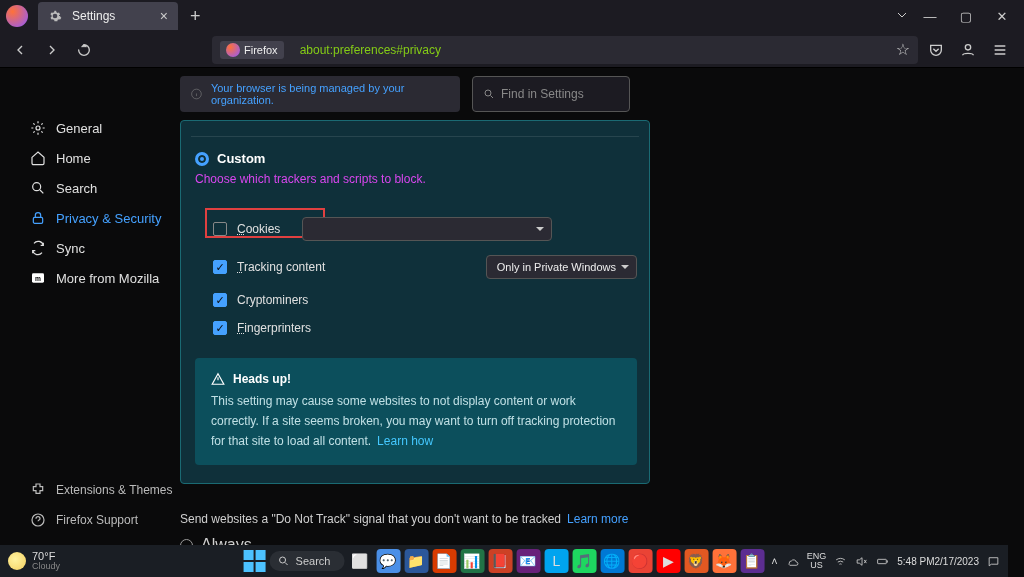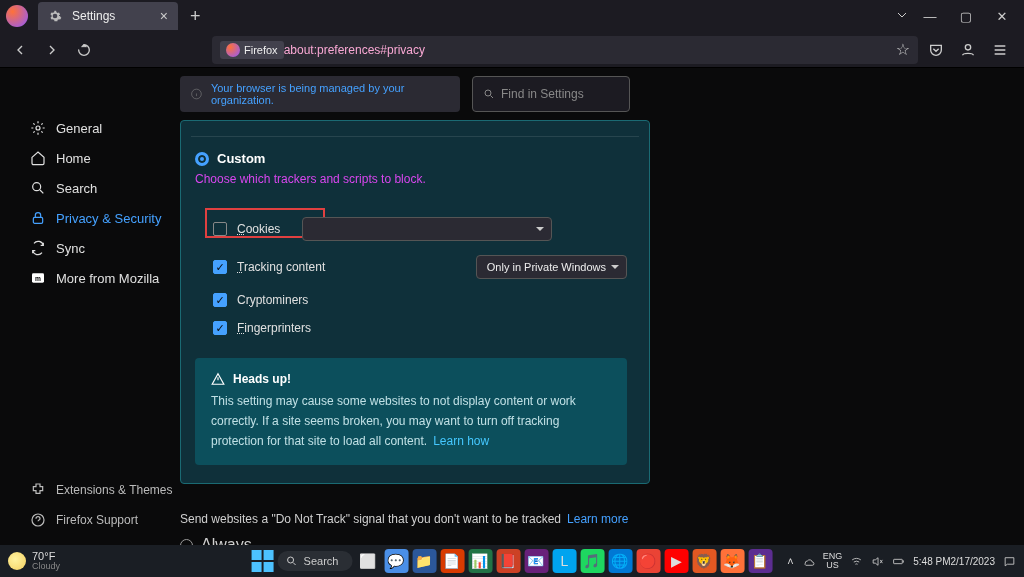--- a/index.html
+++ b/index.html
@@ -15,25 +15,25 @@
 .tab-close { color:#ccc; font-size:14px; }
 .newtab { color:#ccc; font-size:18px; margin-left:12px; }
 .win-controls { margin-left:auto; display:flex; align-items:center; gap:8px; padding-right:8px; color:#ccc; }
 .chev-down svg { width:12px; height:12px; stroke:#ccc; fill:none; }
 .wc { width:28px; text-align:center; font-size:13px; }
 
 
 .navbar { height:36px; background:#1c1b22; display:flex; align-items:center; padding:0 6px; gap:4px; border-bottom:1px solid #000; }
 .nav-btn { width:28px; height:28px; display:flex; align-items:center; justify-content:center; color:#ccc; }
 .nav-btn svg { width:16px; height:16px; stroke:#ccc; fill:none; stroke-width:2; }
-.urlbar { flex:1; max-width:720px; margin-left:110px; background:#2b2a33; height:28px; border-radius:4px; display:flex; align-items:center; padding:0 8px; gap:0; }
+.urlbar { flex:1; max-width:720px; margin-left:110px; background:#2b2a33; height:28px; border-radius:4px; display:flex; align-items:center; padding:0 8px; gap:16px; }
 .url-ident { display:flex; align-items:center; gap:4px; background:#42414d; padding:2px 6px; border-radius:3px; }
 .url-ident .ff-small { width:14px; height:14px; border-radius:50%; background:radial-gradient(circle at 30% 30%,#ff7139,#9059ff); }
 .url-ident span { font-size:11px; color:#eee; }
-.url-text { font-size:12px; color:#f9a8d4; flex:1; }
+.url-text { font-size:12px; color:#84cc16; flex:1; }
 .star { margin-left:auto; color:#ccc; }
 .nav-right { margin-left:auto; display:flex; gap:4px; padding-right:4px; }
 
 
 .content { position:absolute; left:0; top:68px; right:0; bottom:32px; display:flex; }
 .sidebar { width:180px; padding-top:45px; }
 .side-item { display:flex; align-items:center; gap:10px; padding:7px 0 7px 30px; font-size:13px; color:#e0e0e0; }
 .side-item.active { color:#45a1ff;align-items:flex-end; }
 .side-item svg { width:16px; height:16px; stroke:currentColor; fill:none; stroke-width:1.8; }
 .side-item.mozilla svg { fill:#fff; stroke:none; }
@@ -42,21 +42,21 @@
 
 .main { flex:1; padding:0 20px 0 0; overflow:hidden; }
 .top-controls { display:flex; gap:12px; margin:8px 0 8px 0; }
 .managed-bar { flex:1; max-width:280px; background:#2b2a33; border-radius:4px; padding:6px 10px; display:flex; align-items:center; gap:8px; font-size:11px; color:#45a1ff; }
 .managed-bar svg { width:14px; height:14px; stroke:#888; fill:none; }
 .search-settings { width:158px; background:#1c1b22; border:1px solid #555; border-radius:4px; padding:5px 10px; display:flex; align-items:center; gap:6px; font-size:12px; color:#888; }
 .search-settings svg { width:12px; height:12px; stroke:#888; fill:none; stroke-width:2; }
 
 .panel-wrap { border:1px solid #1a6a73; border-radius:4px; padding:0; width:470px; margin-top:4px; background:#0f303a; }
 .truncated { height:10px; border-bottom:1px solid rgba(255,255,255,0.1); margin:6px 10px 0; }
-.custom-panel { padding:14px 22px 14px 14px; }
+.custom-panel { padding:14px 12px 14px 14px; }
 .radio-row { display:flex; align-items:center; gap:8px; }
 .radio { width:14px; height:14px; border-radius:50%; border:3px solid #45a1ff; background:#45a1ff; box-shadow:inset 0 0 0 2px #0f303a; }
 .radio-label { font-size:13px; font-weight:600; color:#fff; }
 .desc { font-size:12px; color:#d946ef; margin:6px 0 24px 0; }
 .opt-row { display:flex; align-items:center; gap:10px; padding:7px 0 7px 18px; position:relative; }
 .highlight { position:absolute; left:10px; top:-2px; width:120px; height:30px; border:2px solid #e04040; pointer-events:none; }
 .cb { width:14px; height:14px; border:1px solid #888; border-radius:2px; display:flex; align-items:center; justify-content:center; }
 .cb.checked { background:#45a1ff; border-color:#45a1ff; }
 .cb.checked:after { content:"✓"; color:#0a0a0b; font-size:11px; line-height:1; }
 .opt-label { font-size:12px; color:#e0e0e0; }
@@ -70,21 +70,21 @@
 .hu-title svg { width:14px; height:14px; fill:#fff; }
 .hu-text { font-size:12px; color:#c0e0e5; line-height:1.65; margin-top:6px; }
 .hu-text a { color:#45c8ff; text-decoration:none; margin-left:6px; }
 
 .dnt { margin-top:28px; font-size:12px; color:#d0d0d0; width:470px; }
 .dnt a { color:#45a1ff; text-decoration:none; margin-left:6px; }
 .dnt-opt { display:flex; align-items:center; gap:8px; margin-top:10px; font-size:16px; }
 .dnt-opt .r { width:13px; height:13px; border-radius:50%; border:1px solid #999; }
 
 
-.taskbar { position:absolute; left:0; right:0; bottom:0; height:32px; background:#1a1e24; display:flex; align-items:center; padding:0 8px; gap:6px; font-size:11px; color:#ddd; }
+.taskbar { position:absolute; left:0; right:16px; bottom:0; height:32px; background:#1a1e24; display:flex; align-items:center; padding:0 8px; gap:6px; font-size:11px; color:#ddd; }
 .weather { display:flex; align-items:center; gap:6px; }
 .weather-ico { width:18px; height:18px; border-radius:50%; background:radial-gradient(circle at 40% 40%,#fff3a0,#f5d060); }
 .wtxt { display:flex; flex-direction:column; line-height:1; }
 .wtxt span:last-child { font-size:9px; color:#888; }
 .tb-center { position:absolute; left:50%; transform:translateX(-50%); display:flex; align-items:center; gap:4px; }
 .win-start { width:22px; height:22px; display:grid; grid-template:1fr 1fr/1fr 1fr; gap:2px; }
 .win-start div { background:#4cc2ff; }
 .tb-search { background:#2a2e34; border-radius:14px; padding:4px 14px 4px 8px; display:flex; align-items:center; gap:6px; font-size:11px; color:#ccc; }
 .tb-search svg{width:12px;height:12px;stroke:#ccc;fill:none;stroke-width:2}
 .tb-ico { width:24px; height:24px; border-radius:4px; display:flex; align-items:center; justify-content:center; font-size:14px; }

